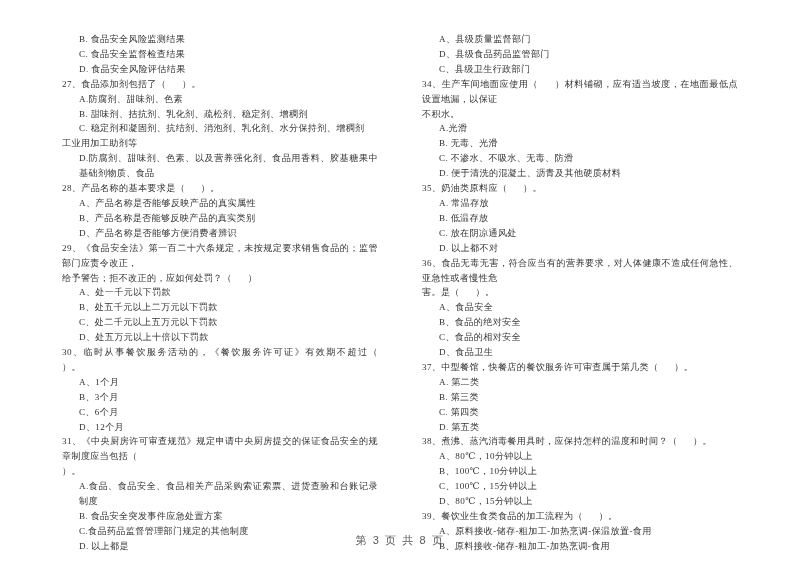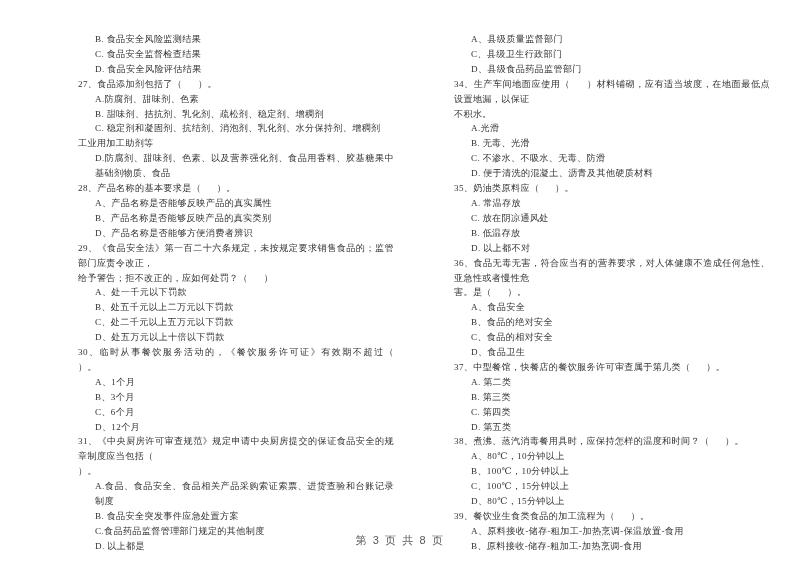--- a/index.html
+++ b/index.html
@@ -30,21 +30,20 @@
     display: flex;
     flex-direction: row;
     width: 676px;
     height: 480px;
     column-gap: 44px;
   }
 
   .col {
     width: 316px;
     flex: 0 0 316px;
-    margin-left: 16px;
   }
 
   
   .qline {
     font-size: 9.1px;
     line-height: 14.9px;
     letter-spacing: 0.35px;
     text-align: justify;
     text-justify: inter-character;
     color: #333333;
@@ -123,32 +122,32 @@
         <p class="qline opt">D、12个月</p>
         <p class="qline stem">31、《中央厨房许可审查规范》规定申请中央厨房提交的保证食品安全的规章制度应当包括（</p>
         <p class="qline stem stem-cont">）。</p>
         <p class="qline opt">A.食品、食品安全、食品相关产品采购索证索票、进货查验和台账记录制度</p>
         <p class="qline opt">B. 食品安全突发事件应急处置方案</p>
         <p class="qline opt">C.食品药品监督管理部门规定的其他制度</p>
         <p class="qline opt">D. 以上都是</p>
       </div>
     <div class="col" id="right-col">
         <p class="qline opt">A、县级质量监督部门</p>
+        <p class="qline opt">D、县级食品药品监管部门</p>
         <p class="qline opt">C、县级卫生行政部门</p>
-        <p class="qline opt">D、县级食品药品监管部门</p>
         <p class="qline stem">34、生产车间地面应使用（      ）材料铺砌，应有适当坡度，在地面最低点设置地漏，以保证</p>
         <p class="qline stem stem-cont">不积水。</p>
         <p class="qline opt">A.光滑</p>
         <p class="qline opt">B. 无毒、光滑</p>
         <p class="qline opt">C. 不渗水、不吸水、无毒、防滑</p>
         <p class="qline opt">D. 便于清洗的混凝土、沥青及其他硬质材料</p>
         <p class="qline stem">35、奶油类原料应（      ）。</p>
         <p class="qline opt">A. 常温存放</p>
+        <p class="qline opt">B. 低温存放</p>
         <p class="qline opt">C. 放在阴凉通风处</p>
-        <p class="qline opt">B. 低温存放</p>
         <p class="qline opt">D. 以上都不对</p>
         <p class="qline stem">36、食品无毒无害，符合应当有的营养要求，对人体健康不造成任何急性、亚急性或者慢性危</p>
         <p class="qline stem stem-cont">害。是（      ）。</p>
         <p class="qline opt">A、食品安全</p>
         <p class="qline opt">B、食品的绝对安全</p>
         <p class="qline opt">C、食品的相对安全</p>
         <p class="qline opt">D、食品卫生</p>
         <p class="qline stem">37、中型餐馆，快餐店的餐饮服务许可审查属于第几类（      ）。</p>
         <p class="qline opt">A. 第二类</p>
         <p class="qline opt">B. 第三类</p>

